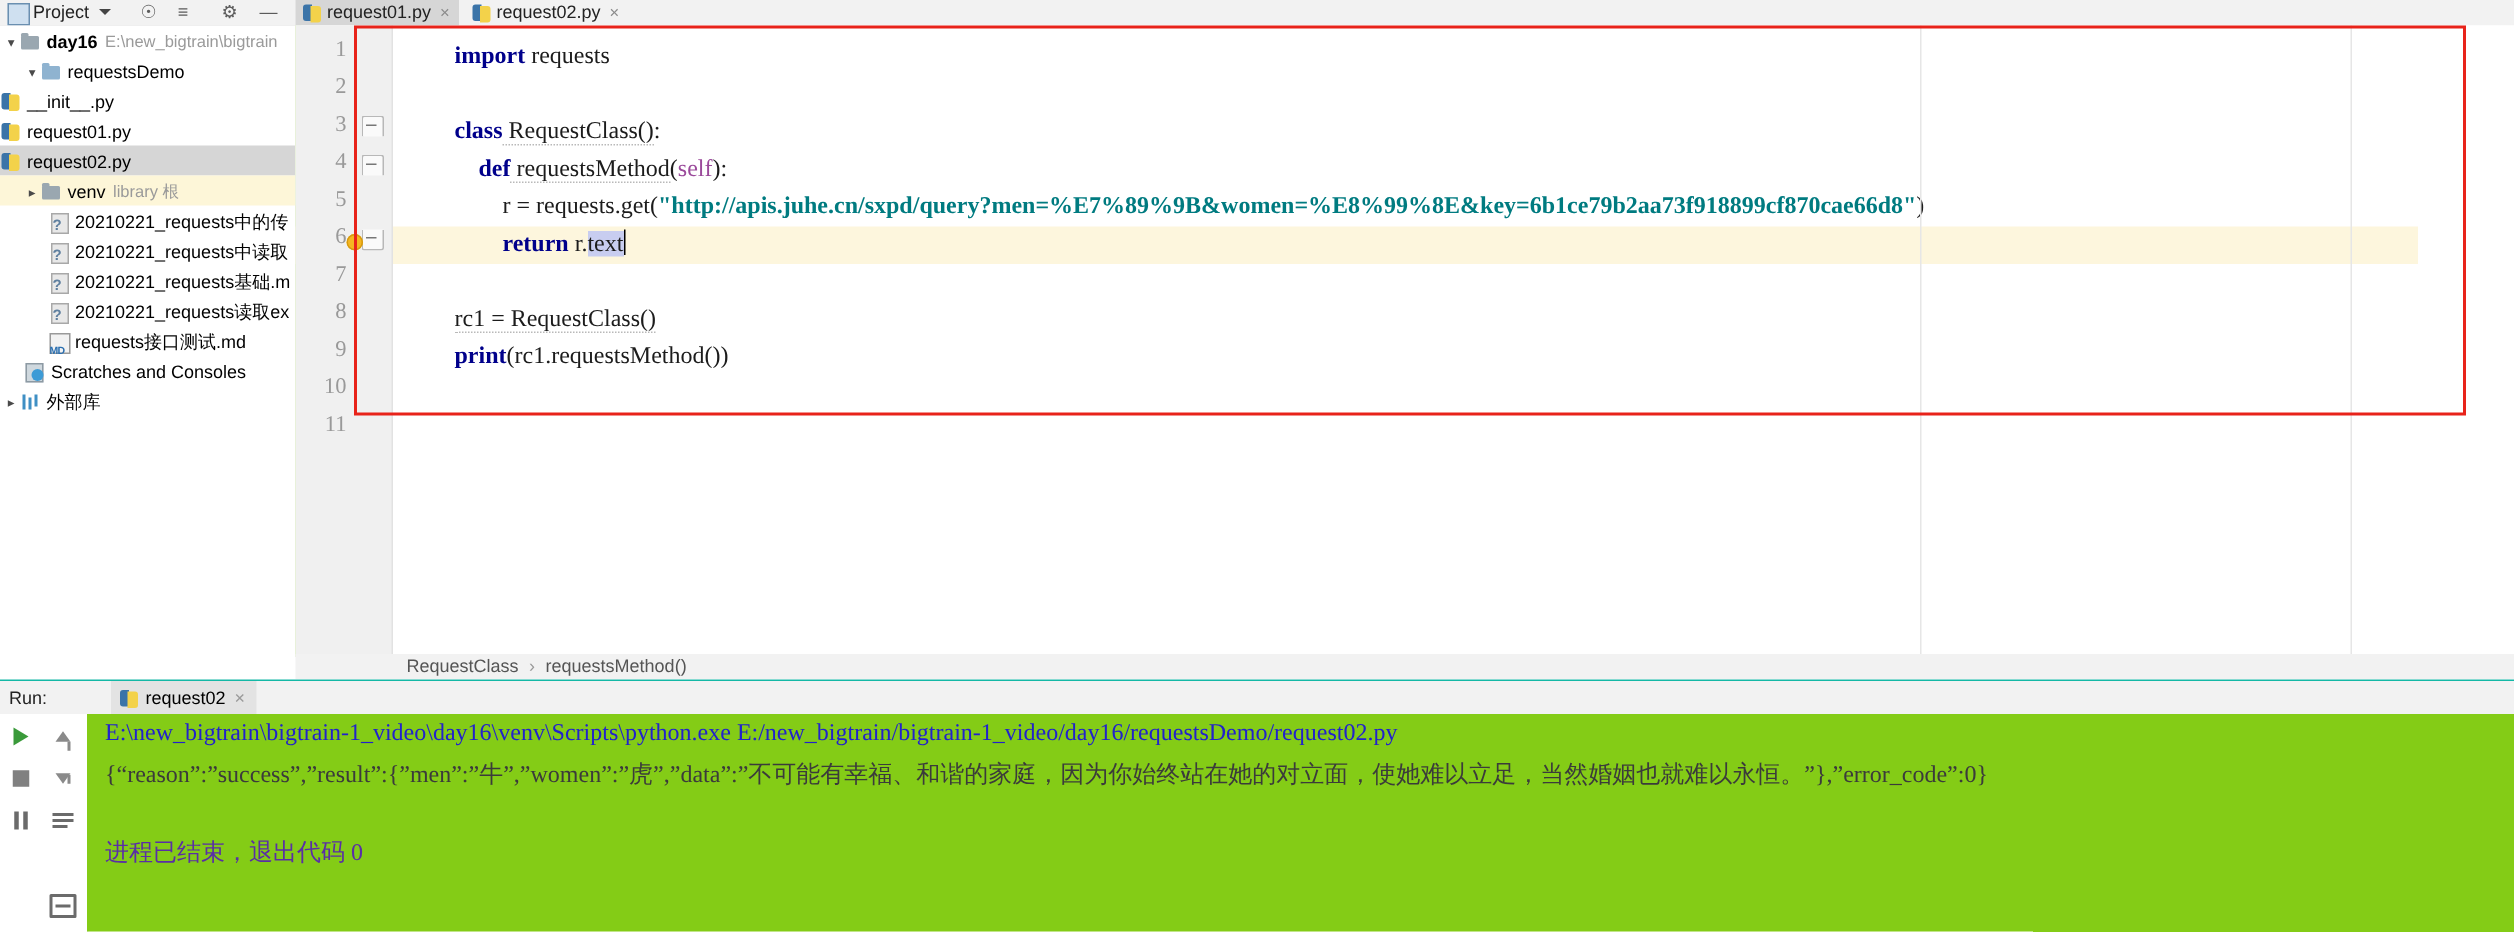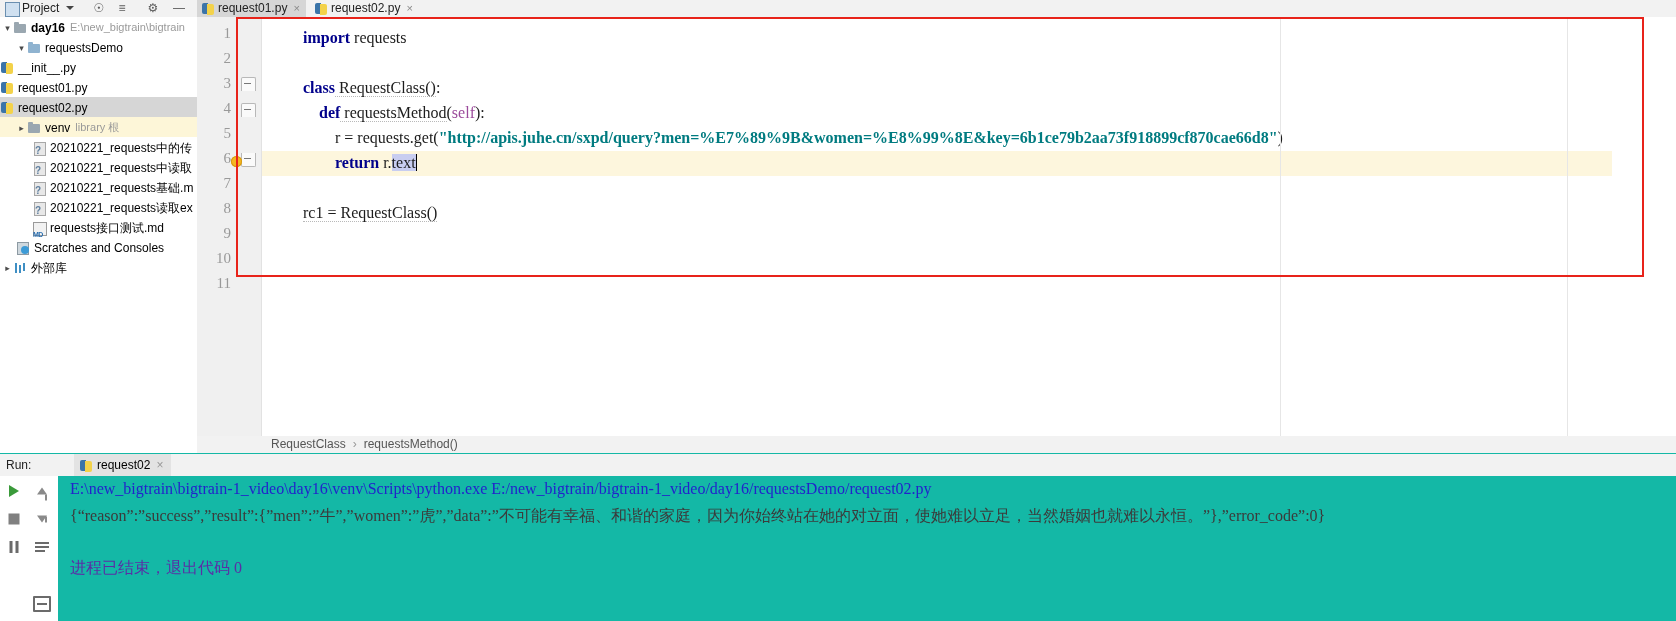--- a/index.html
+++ b/index.html
@@ -149,21 +149,21 @@
   .arrD{width:0;height:0;border-top:7px solid #8a8a8a;border-left:5px solid transparent;
     border-right:5px solid transparent;}
   .arrD:after{content:"";position:absolute;left:3px;top:-6px;width:2px;height:6px;background:#8a8a8a;}
   .wrapi{width:14px;height:12px;}
   .wrapi:before{content:"";position:absolute;left:0;top:1px;width:14px;height:2px;background:#6b6b6b;
     box-shadow:0 4px 0 0 #6b6b6b;}
   .wrapi:after{content:"";position:absolute;left:0;top:9px;width:10px;height:2px;background:#6b6b6b;}
   .printi{width:14px;height:12px;border:2px solid #6b6b6b;border-radius:1px;}
   .printi:after{content:"";position:absolute;left:2px;top:5px;width:10px;height:2px;background:#6b6b6b;}
 
-  .console{position:absolute;left:58px;top:22px;width:1618px;height:146px;background:#14b8a6;
+  .console{position:absolute;left:58px;top:22px;width:1618px;height:146px;background:#84cc16;
     font-family:"Liberation Serif", serif;font-size:16px;overflow:hidden;text-align:center;}
   .cline{position:absolute;left:12px;white-space:pre;}
   .blue{color:#2222cc;}
   .dark{color:#3b3b3b;}
   .purple{color:#5a2ea6;}
 </style>
 </head>
 <body>
 
 <div class="app">
@@ -253,20 +253,21 @@
         <div class="bulb" style="top:139px;"></div>
       </div>
 
       <div class="code">
         <div class="cl" style="top:8px;"><span class="kw">import</span><span class="soft"> requests</span></div>
         <div class="cl" style="top:58px;"><span class="kw">class</span><span class="soft squig"> RequestClass()</span><span class="soft">:</span></div>
         <div class="cl" style="top:83px;"><span class="soft">    </span><span class="kw">def</span><span class="soft squig"> requestsMethod</span><span class="soft">(</span><span class="selfk">self</span><span class="soft">):</span></div>
         <div class="cl" style="top:108px;"><span class="soft">        r = requests.get(</span><span class="str">"http://apis.juhe.cn/sxpd/query?men=%E7%89%9B&amp;women=%E8%99%8E&amp;key=6b1ce79b2aa73f918899cf870cae66d8"</span><span class="soft">)</span></div>
         <div class="cl" style="top:133px;"><span class="soft">        </span><span class="kw">return</span><span class="soft"> r.</span><span class="sel-text">text</span><span class="caret-bar"></span></div>
         <div class="cl" style="top:183px;"><span class="soft squig">rc1 = RequestClass()</span></div>
+        <div class="cl" style="top:208px;"><span class="kw">print</span><span class="soft">(rc1.requestsMethod())</span></div>
       </div>
 
       <div class="vline" style="left:1083px;top:0;"></div>
       <div class="vline" style="left:1370px;top:0;"></div>
     </div>
 
     <div class="redbox"></div>
 
     <div class="breadcrumb">
       <span style="margin-left:74px;">RequestClass</span><span class="bcsep">›</span><span>requestsMethod()</span>

